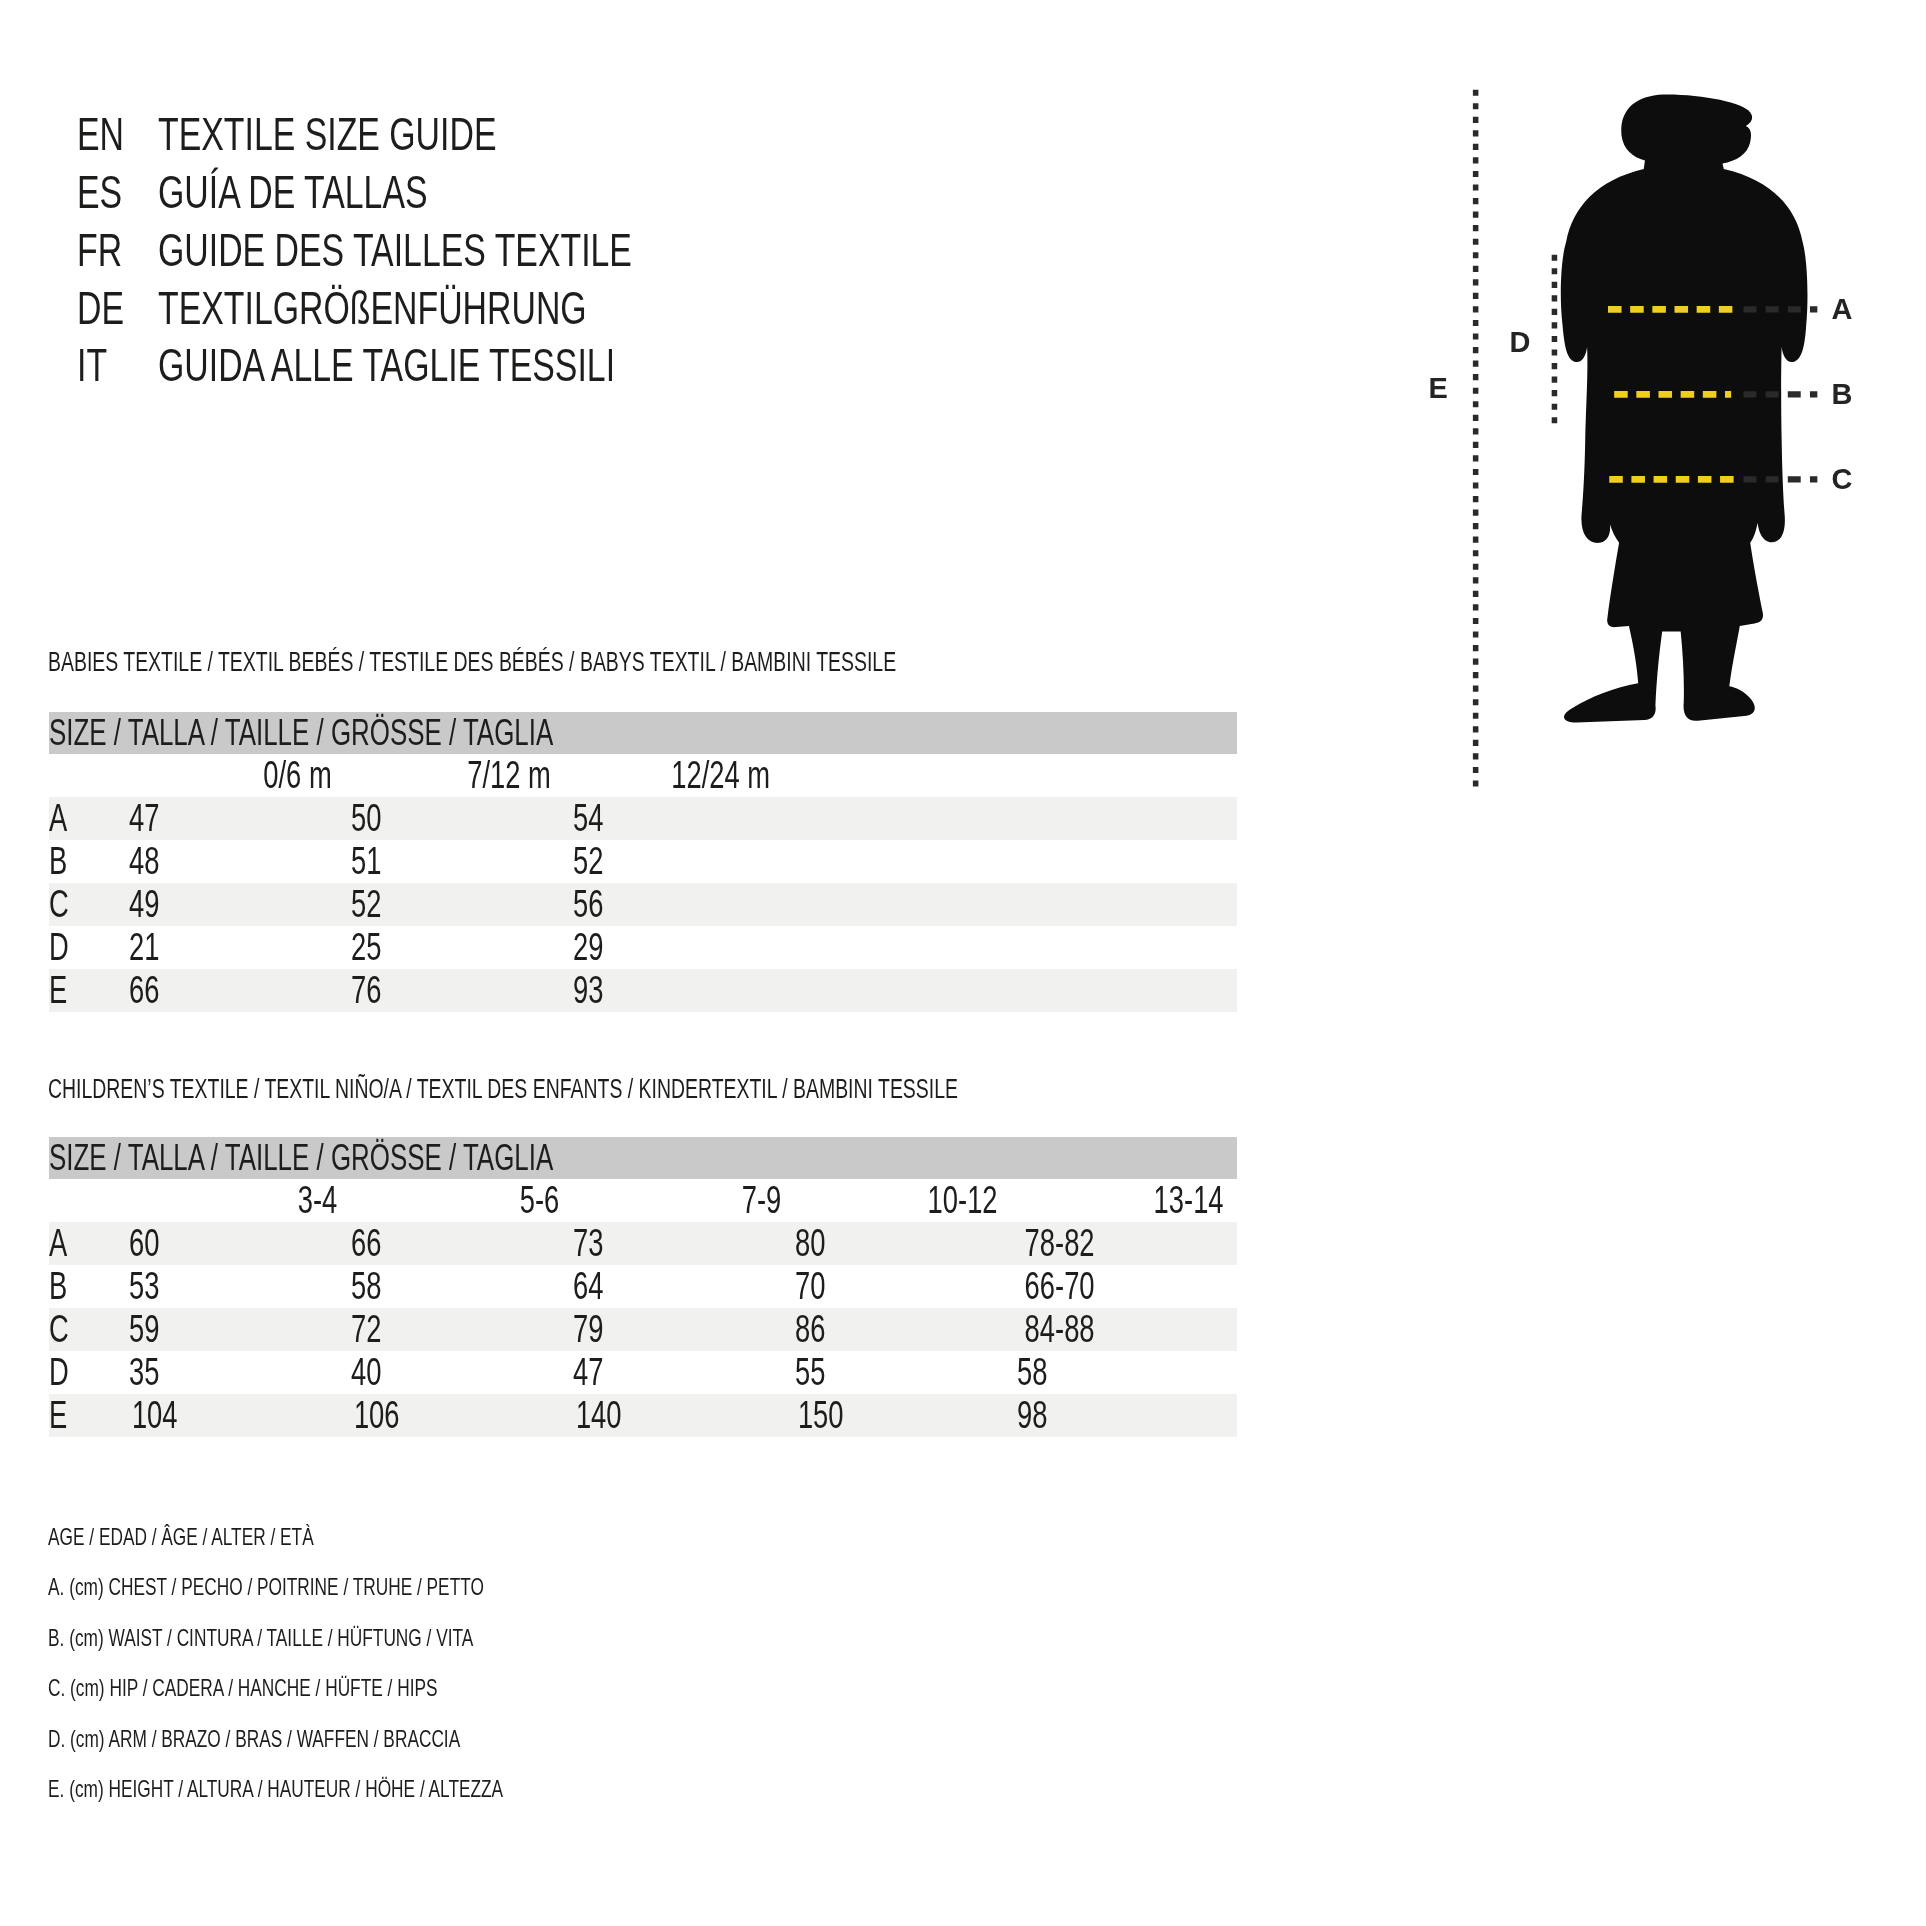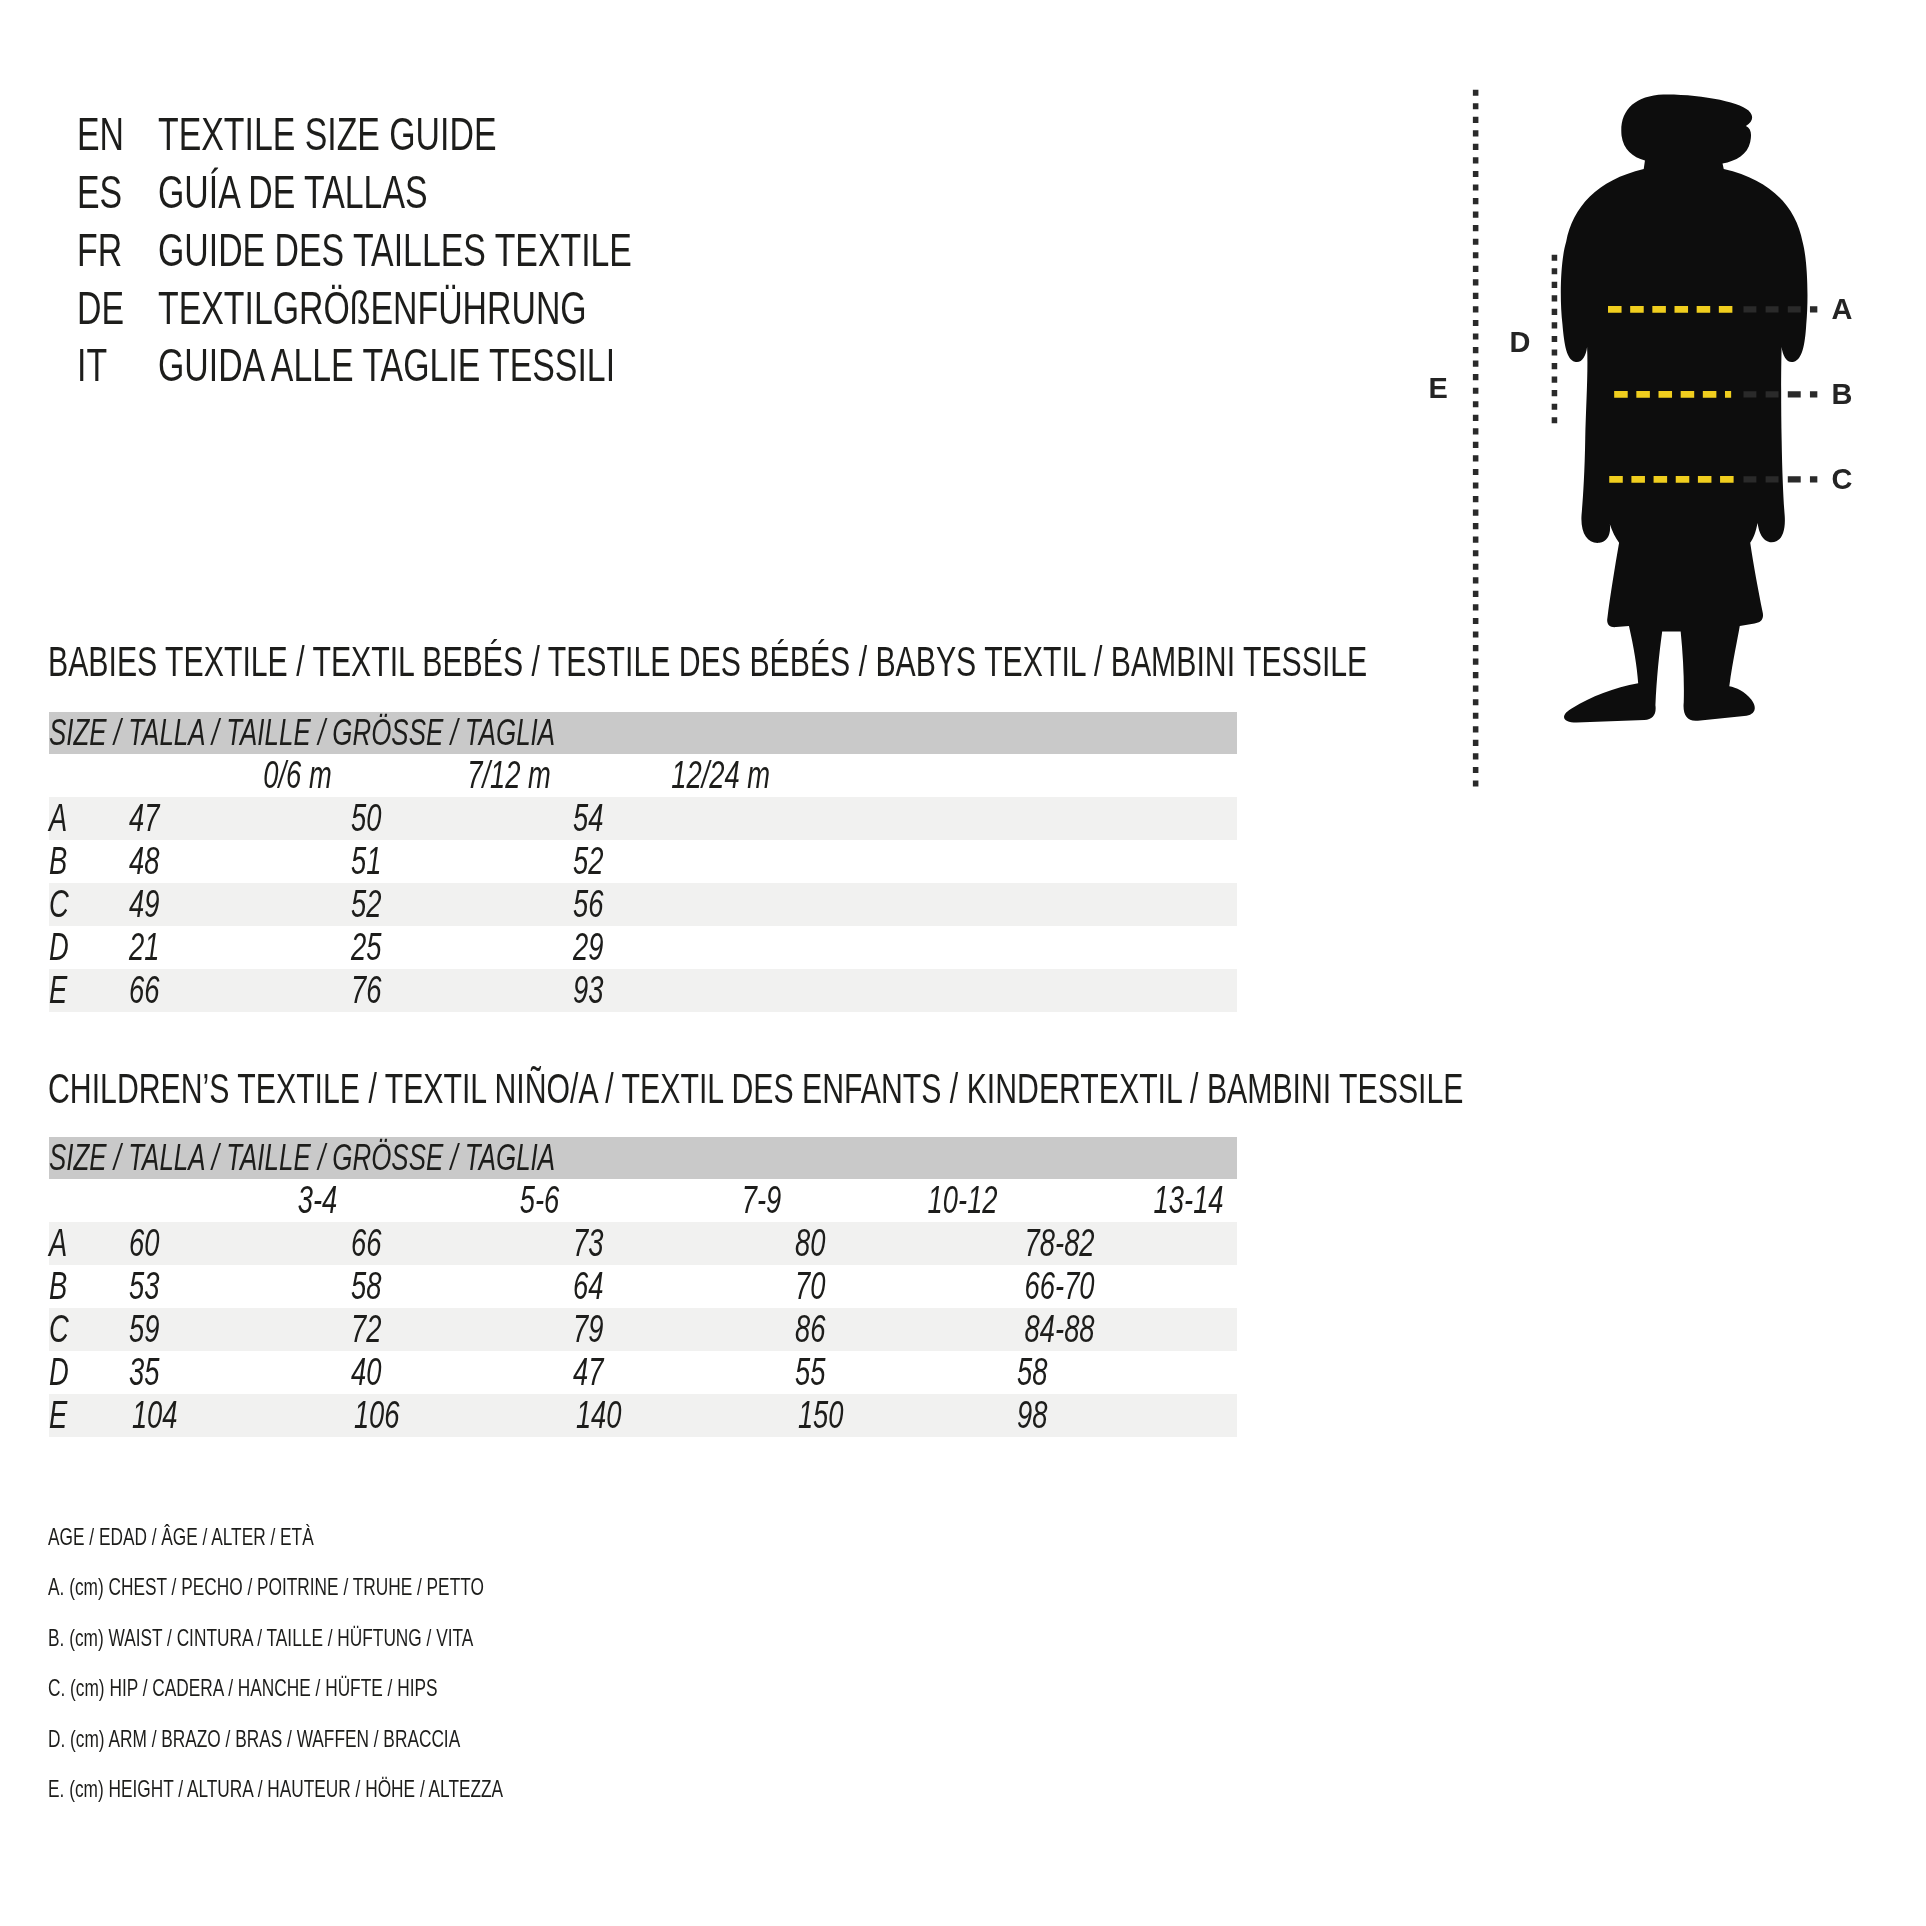--- a/index.html
+++ b/index.html
@@ -9,24 +9,24 @@
   }
   .cond { display:inline-block; transform:scaleX(0.72); transform-origin:0 50%; white-space:nowrap; }
   .cond-c { display:inline-block; transform:scaleX(0.72); transform-origin:50% 50%; white-space:nowrap; }
 
   
   .lang-row { position:absolute; left:69px; width:986px; height:58px; line-height:58px; font-size:47px;margin-left:8px; }
   .lang-code { position:absolute; left:0; top:0; }
   .lang-label { position:absolute; left:81px; top:0; }
 
   
-  .section-title { position:absolute; left:48px; font-size:42px; line-height:42px; }
-
-  
-  table.size-table { position:absolute; left:49px; border-collapse:collapse; table-layout:fixed; width:1187px;font-style:italic; }
+  .section-title { position:absolute; left:48px; font-size:27px; line-height:42px; }
+
+  
+  table.size-table { position:absolute; left:49px; border-collapse:collapse; table-layout:fixed; width:1187px; }
   table.size-table td, table.size-table th { padding:0; margin:0; vertical-align:middle; font-weight:normal; }
   .hdr-bar td { height:41px; background:#c9c9c9; text-align:left; font-size:36px; padding-left:30px; }
   .col-row td { height:43px; font-size:38px; text-align:right; }
   .data-row td { height:43px; font-size:38px; text-align:left; }
   .data-row.alt { background:#f1f1f0; }
   td.rowlab { text-align:left; padding-left:31px; }
 
   
   .legend-line { position:absolute; left:48px; font-size:24px; line-height:47px; }
 

